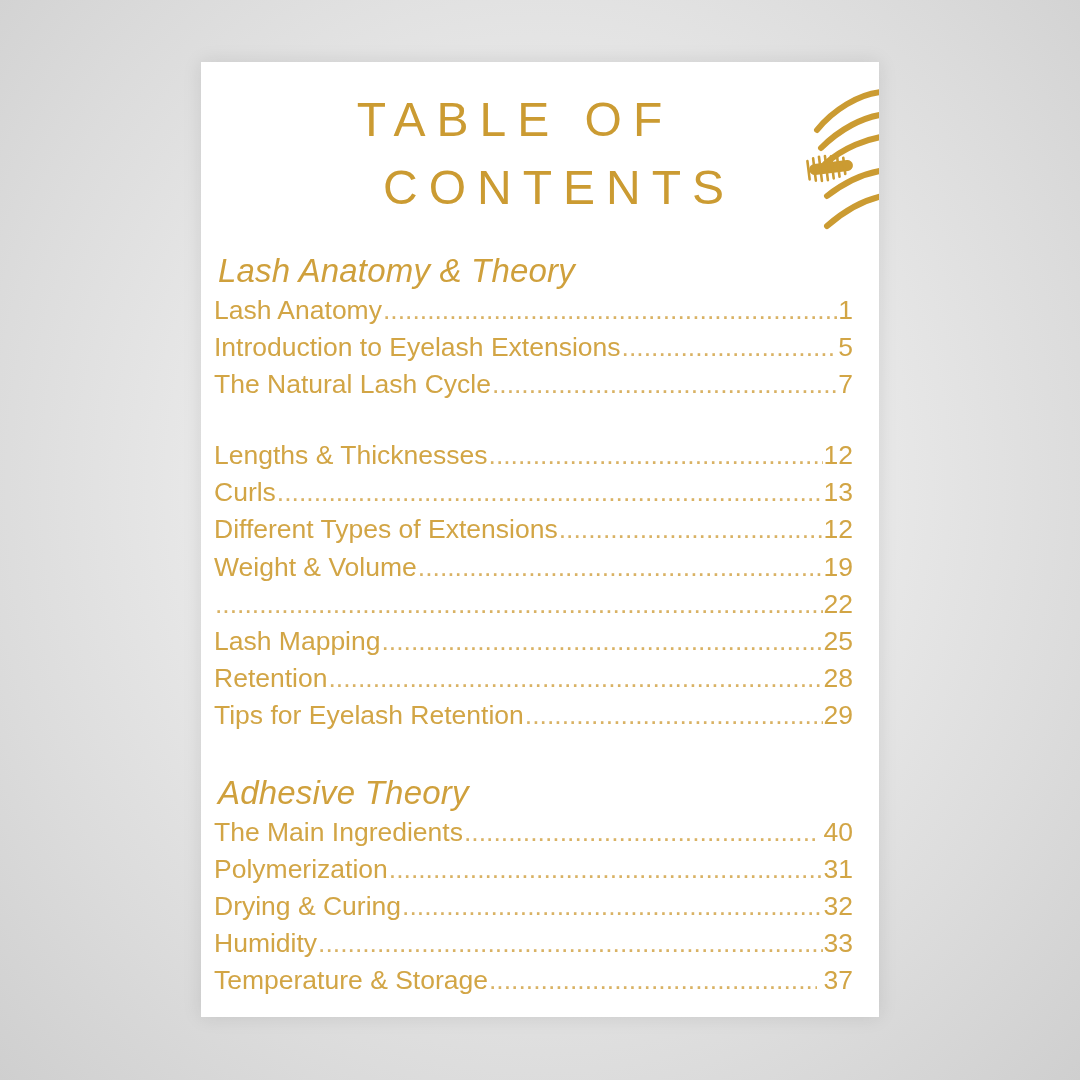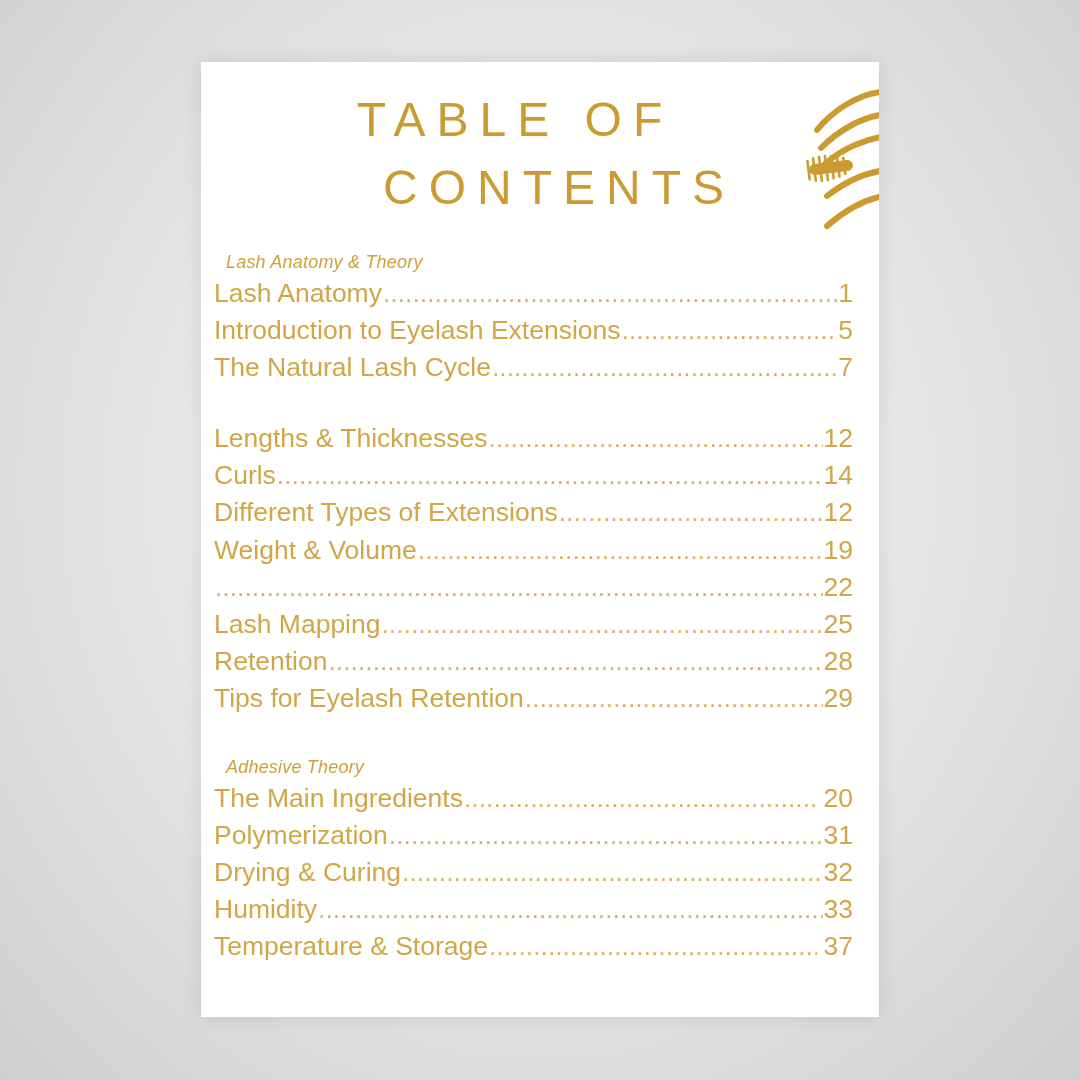--- a/index.html
+++ b/index.html
@@ -67,24 +67,24 @@
   .contents {
     position: absolute;
     left: 13px;
     top: 190px;
     right: 26px;
   }
 
   .section-head {
     color: #cfa03c;
     font-style: italic;
-    font-size: 18px;
+    font-size: 33px;
     font-weight: 400;
     letter-spacing: 0.2px;
-    margin: 0 0 2px 12px;
+    margin: 0 0 2px 4px;
     padding-left: 0;
   }
 
   .entry {
     display: flex;
     align-items: flex-end;
     color: #d2a545;
     font-size: 26.5px;
     font-weight: 400;
     line-height: 1.40;
@@ -172,21 +172,21 @@
 
       <div>
         <div class="entry">
           <span class="label">Lengths &amp; Thicknesses</span>
           <span class="leader">......................................................................................................................</span>
           <span class="page-num">12</span>
         </div>
         <div class="entry">
           <span class="label">Curls</span>
           <span class="leader">......................................................................................................................</span>
-          <span class="page-num">14</span>
+          <span class="page-num">13</span>
         </div>
         <div class="entry">
           <span class="label">Different Types of Extensions</span>
           <span class="leader">......................................................................................................................</span>
           <span class="page-num">12</span>
         </div>
         <div class="entry">
           <span class="label">Weight &amp; Volume</span>
           <span class="leader">......................................................................................................................</span>
           <span class="page-num">19</span>
@@ -213,21 +213,21 @@
       </div>
 
       <div class="spacer-xl"></div>
 
       <div>
         <div class="section-head">Adhesive Theory</div>
 
         <div class="entry gap-before-num">
           <span class="label">The Main Ingredients</span>
           <span class="leader">......................................................................................................................</span>
-          <span class="page-num">20</span>
+          <span class="page-num">40</span>
         </div>
         <div class="entry">
           <span class="label">Polymerization</span>
           <span class="leader">......................................................................................................................</span>
           <span class="page-num">31</span>
         </div>
         <div class="entry">
           <span class="label">Drying &amp; Curing</span>
           <span class="leader">......................................................................................................................</span>
           <span class="page-num">32</span>

